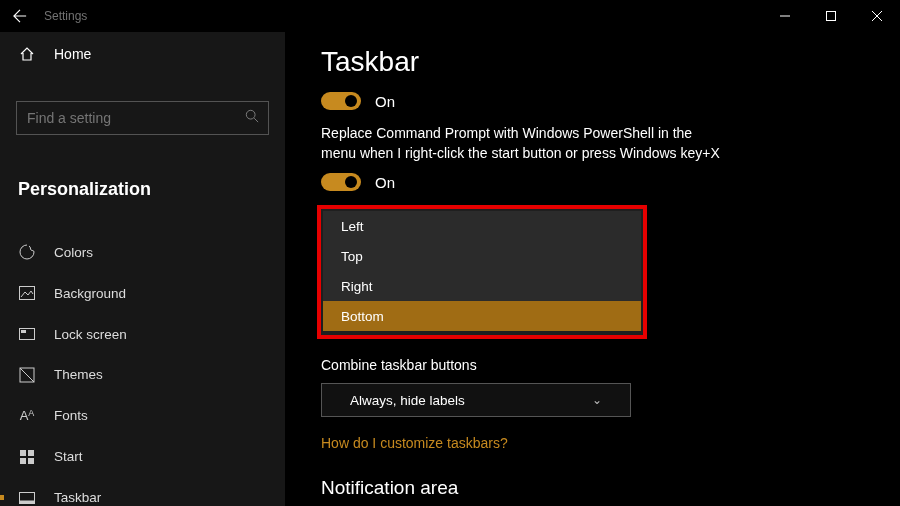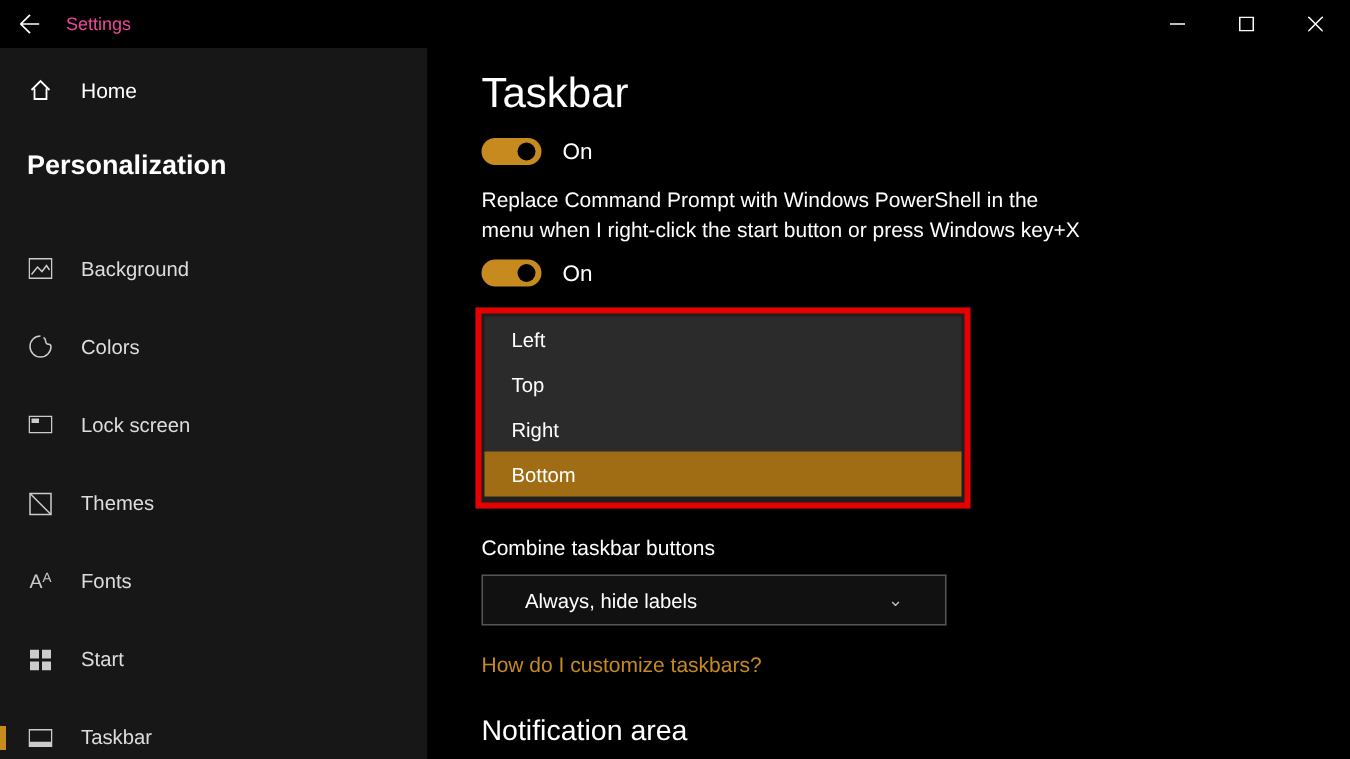--- a/index.html
+++ b/index.html
@@ -1,20 +1,20 @@
 <!DOCTYPE html>
 <html><head>
 <meta charset="utf-8">
 <style>
   * { box-sizing: border-box; margin: 0; padding: 0; font-family: "Segoe UI", Arial, sans-serif; }
   html, body { width: 900px; height: 506px; background: #000; color: #fff; overflow: hidden; }
   .window { display: flex; flex-direction: column; height: 100%; }
   .titlebar { height: 32px; display: flex; align-items: center; padding-left: 8px; }
   .titlebar .back { width: 24px; height: 24px; display:flex; align-items:center; justify-content:center; color:#fff; margin-right: 12px; cursor:pointer; }
-  .titlebar .title { font-size: 12px; color:#ec4899; }
+  .titlebar .title { font-size: 12px; color:#737373; }
   .winctrls { margin-left:auto; display:flex; }
   .winbtn { width:46px; height:32px; display:flex; align-items:center; justify-content:center; color:#fff; cursor:pointer; }
   .body { flex:1; display:flex; overflow:hidden; }
   .sidebar { width: 285px; background:#171717; display:flex; flex-direction:column; padding-top:14px;gap:24px; }
   .home-row, .nav-item { display:flex; align-items:center; height:38px; padding-left:18px; gap:18px; font-size:14px; cursor:pointer; }
   .nav-item { font-size:13.5px; color:#ddd; }
   .nav-item.active { position:relative; }
   .nav-item.active::before { content:""; position:absolute; left:0; top:6px; bottom:6px; width:4px; background:#c78a1f; }
   .search-wrap { margin:14px 16px 18px 16px; position:relative; }
   .search { width:100%; height:34px; background:transparent; border:1px solid #535353; color:#999; padding:0 36px 0 10px; font-size:14px; }
@@ -72,38 +72,45 @@
   <div class="body">
     <div class="sidebar">
       <div class="home-row">
         <span class="icon">
             <svg width="16" height="16" viewBox="0 0 16 16">
               <path d="M2 8 L8 2 L14 8 M4 7 V14 H12 V7" stroke="#fff" fill="none" stroke-width="1.2"></path>
             </svg>
           </span>
         <span>Home</span>
       </div>
+      <div class="search-wrap">
+        <input class="search" placeholder="Find a setting" style="">
+        <span class="search-icon"><svg width="14" height="14" viewBox="0 0 16 16">
+              <circle cx="6.5" cy="6.5" r="5" stroke="#888" fill="none"></circle>
+              <line x1="10.5" y1="10.5" x2="15" y2="15" stroke="#888"></line>
+            </svg></span>
+      </div>
       <div class="section-label">Personalization</div>
 
+      <div class="nav-item">
+        <span class="icon">
+            <svg width="16" height="16" viewBox="0 0 16 16">
+              <path d="M8 1 A7 7 0 1 0 15 8 C15 6 13 7 12 6 C11 5 12 3 10 2" stroke="#ccc" fill="none"></path>
+            </svg>
+          </span>
+        <span>Colors</span>
+      </div>
       <div class="nav-item">
         <span class="icon">
             <svg width="16" height="14" viewBox="0 0 16 14">
               <rect x="0.5" y="0.5" width="15" height="13" stroke="#ccc" fill="none"></rect>
               <path d="M2 11 L6 6 L9 9 L12 5 L14 8" stroke="#ccc" fill="none"></path>
             </svg>
           </span>
         <span>Background</span>
-      </div>
-      <div class="nav-item">
-        <span class="icon">
-            <svg width="16" height="16" viewBox="0 0 16 16">
-              <path d="M8 1 A7 7 0 1 0 15 8 C15 6 13 7 12 6 C11 5 12 3 10 2" stroke="#ccc" fill="none"></path>
-            </svg>
-          </span>
-        <span>Colors</span>
       </div>
       <div class="nav-item">
         <span class="icon">
             <svg width="16" height="12" viewBox="0 0 16 12">
               <rect x="0.5" y="0.5" width="15" height="11" stroke="#ccc" fill="none"></rect>
               <rect x="2" y="2" width="5" height="3" fill="#ccc"></rect>
             </svg>
           </span>
         <span>Lock screen</span>
       </div>

